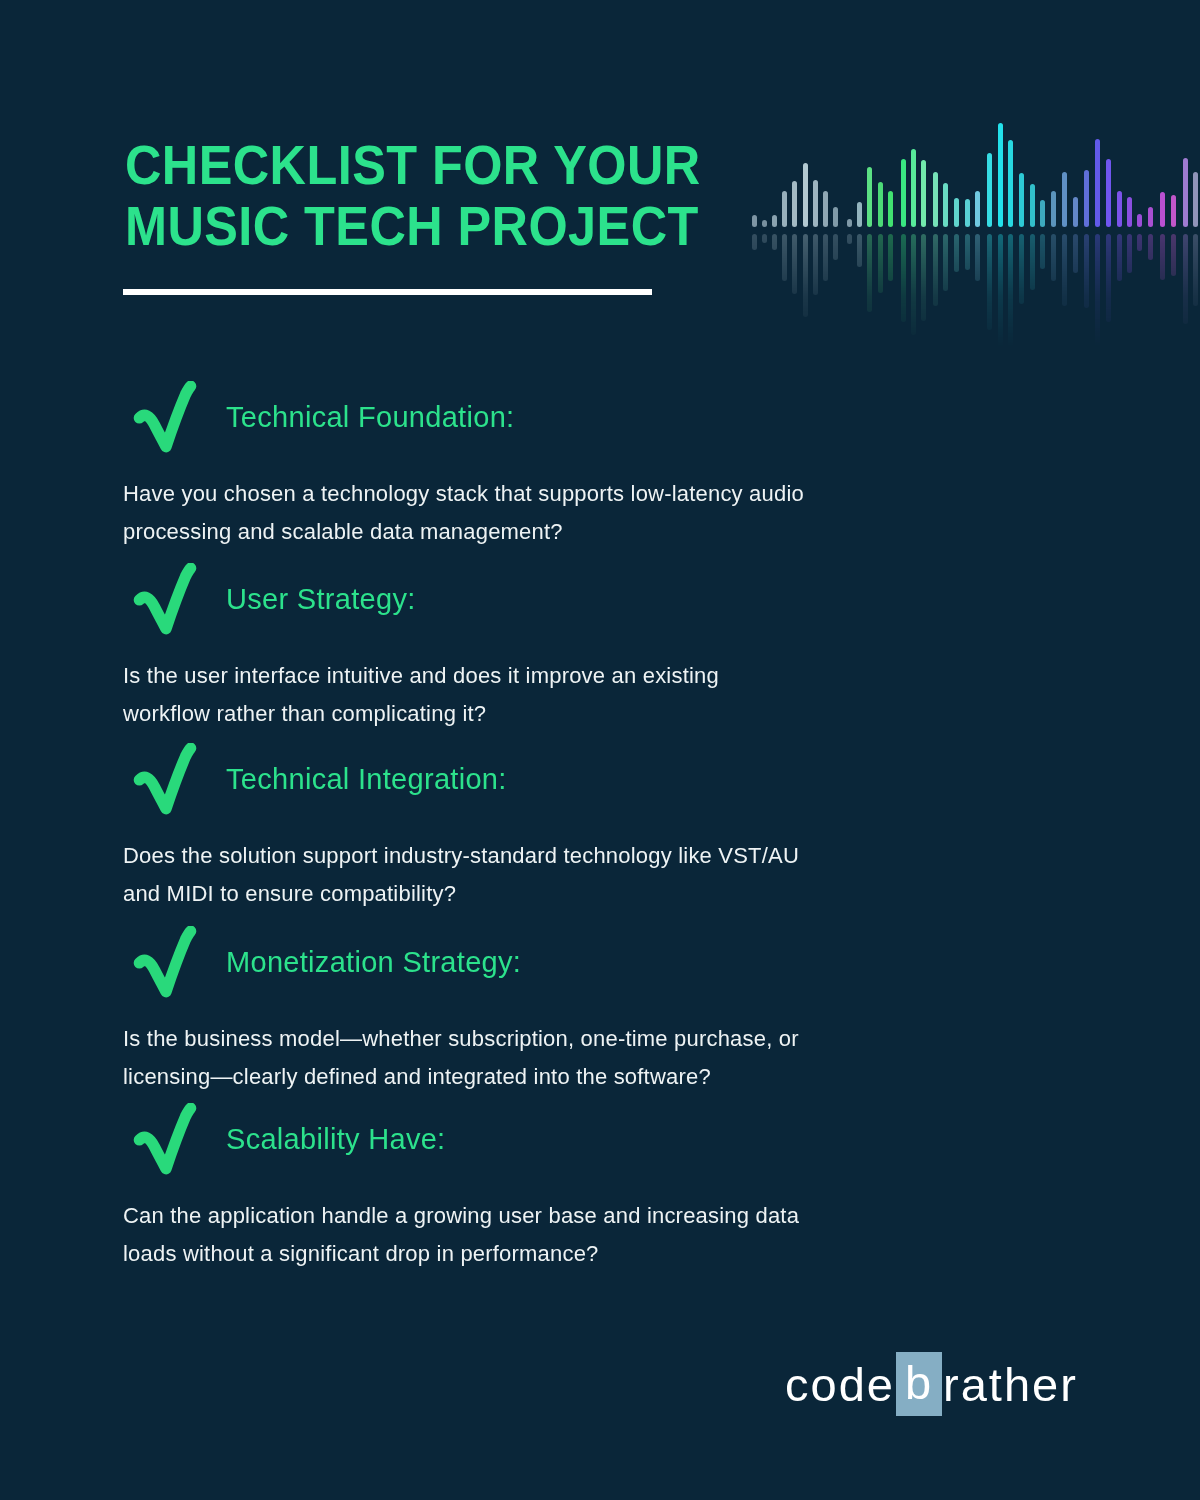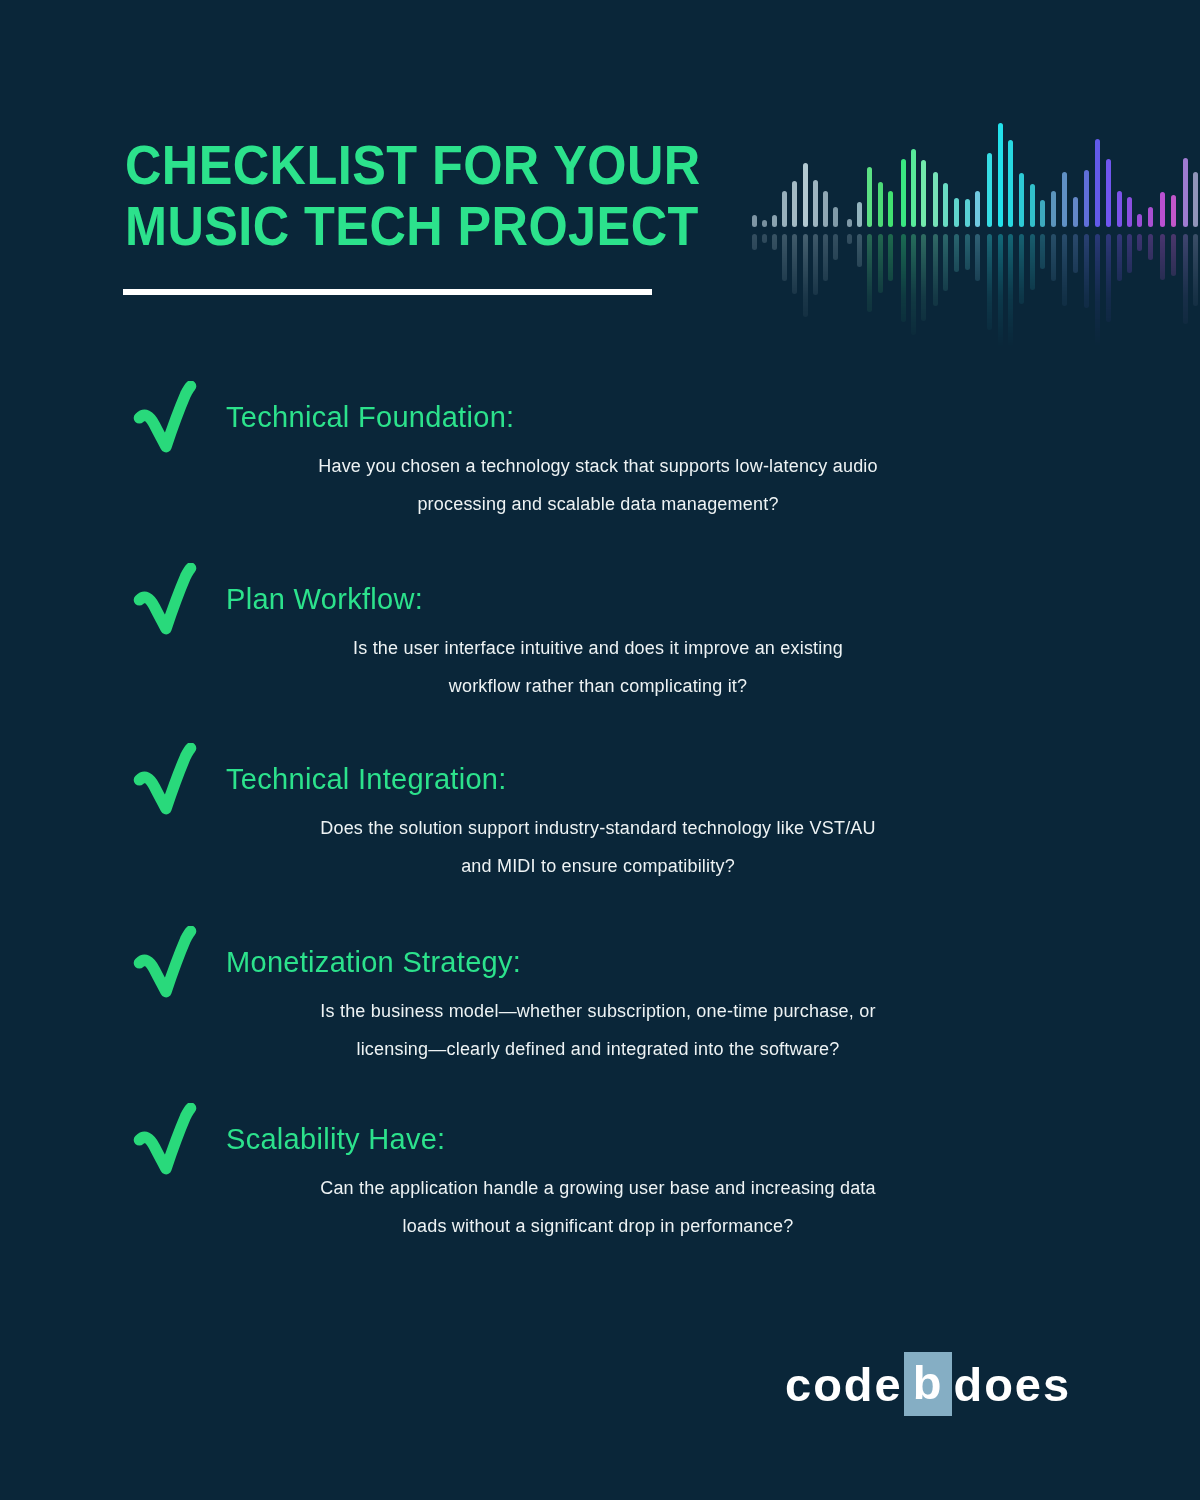--- a/index.html
+++ b/index.html
@@ -34,28 +34,28 @@
   .check-item{position:absolute;left:0;top:0;width:1200px;}
   .check-icon{
     position:absolute;left:131px;top:-18px;width:68px;height:76px;
   }
   .item-heading{
     position:absolute;left:226px;top:0;
     font-size:29px;color:var(--accent);letter-spacing:0.3px;
     line-height:36px;
   }
   .item-body{
-    position:absolute;left:123px;top:48px;width:950px;
-    font-size:18px;line-height:38px;color:var(--body-text);
-    white-space:pre-line;letter-spacing:0.2px;text-align:center;
+    position:absolute;left:123px;top:76px;width:950px;
+    font-size:22px;line-height:38px;color:var(--body-text);
+    white-space:pre-line;letter-spacing:0.2px;
   }
   .logo{
     position:absolute;left:785px;top:1352px;
     display:flex;align-items:center;
-    font-size:47px;font-weight:bold;color:var(--logo-text);
+    font-size:47px;font-weight:normal;color:var(--logo-text);
     letter-spacing:2px;
     justify-content:center;
   }
   .logo .logo-b{
     display:inline-block;background:var(--logo-box);
     padding:7px 9px 10px 9px;margin:0 1px;line-height:1;
     color:var(--logo-text);
   }
 </style>
 </head>
@@ -175,21 +175,21 @@
     </svg>
     <div class="item-heading">Technical Foundation:</div>
     <div class="item-body">Have you chosen a technology stack that supports low-latency audio
 processing and scalable data management?</div>
   </div>
 
   <div class="check-item" style="top: 581px;">
     <svg class="check-icon" viewBox="0 0 66 74" xmlns="http://www.w3.org/2000/svg">
       <path class="check-path" d="M8 36 C13 31 18 33 23 43 C27 51 31 58 34 64 C40 46 47 27 53 13 C55 9 56 7 58 5" fill="none" stroke-width="11" stroke-linecap="round" stroke-linejoin="round" stroke="#29d97b"></path>
     </svg>
-    <div class="item-heading">Plan Workflow:</div>
+    <div class="item-heading">User Strategy:</div>
     <div class="item-body">Is the user interface intuitive and does it improve an existing
 workflow rather than complicating it?</div>
   </div>
 
   <div class="check-item" style="top: 761px;">
     <svg class="check-icon" viewBox="0 0 66 74" xmlns="http://www.w3.org/2000/svg">
       <path class="check-path" d="M8 36 C13 31 18 33 23 43 C27 51 31 58 34 64 C40 46 47 27 53 13 C55 9 56 7 58 5" fill="none" stroke-width="11" stroke-linecap="round" stroke-linejoin="round" stroke="#29d97b"></path>
     </svg>
     <div class="item-heading">Technical Integration:</div>
     <div class="item-body">Does the solution support industry-standard technology like VST/AU
@@ -211,16 +211,16 @@
     </svg>
     <div class="item-heading">Scalability Have:</div>
     <div class="item-body">Can the application handle a growing user base and increasing data
 loads without a significant drop in performance?</div>
   </div>
 </div>
 
   <div class="logo">
     <span>code</span>
     <span class="logo-b">b</span>
-    <span>does</span>
+    <span>rather</span>
   </div>
 
 </div>
 
 </body></html>

